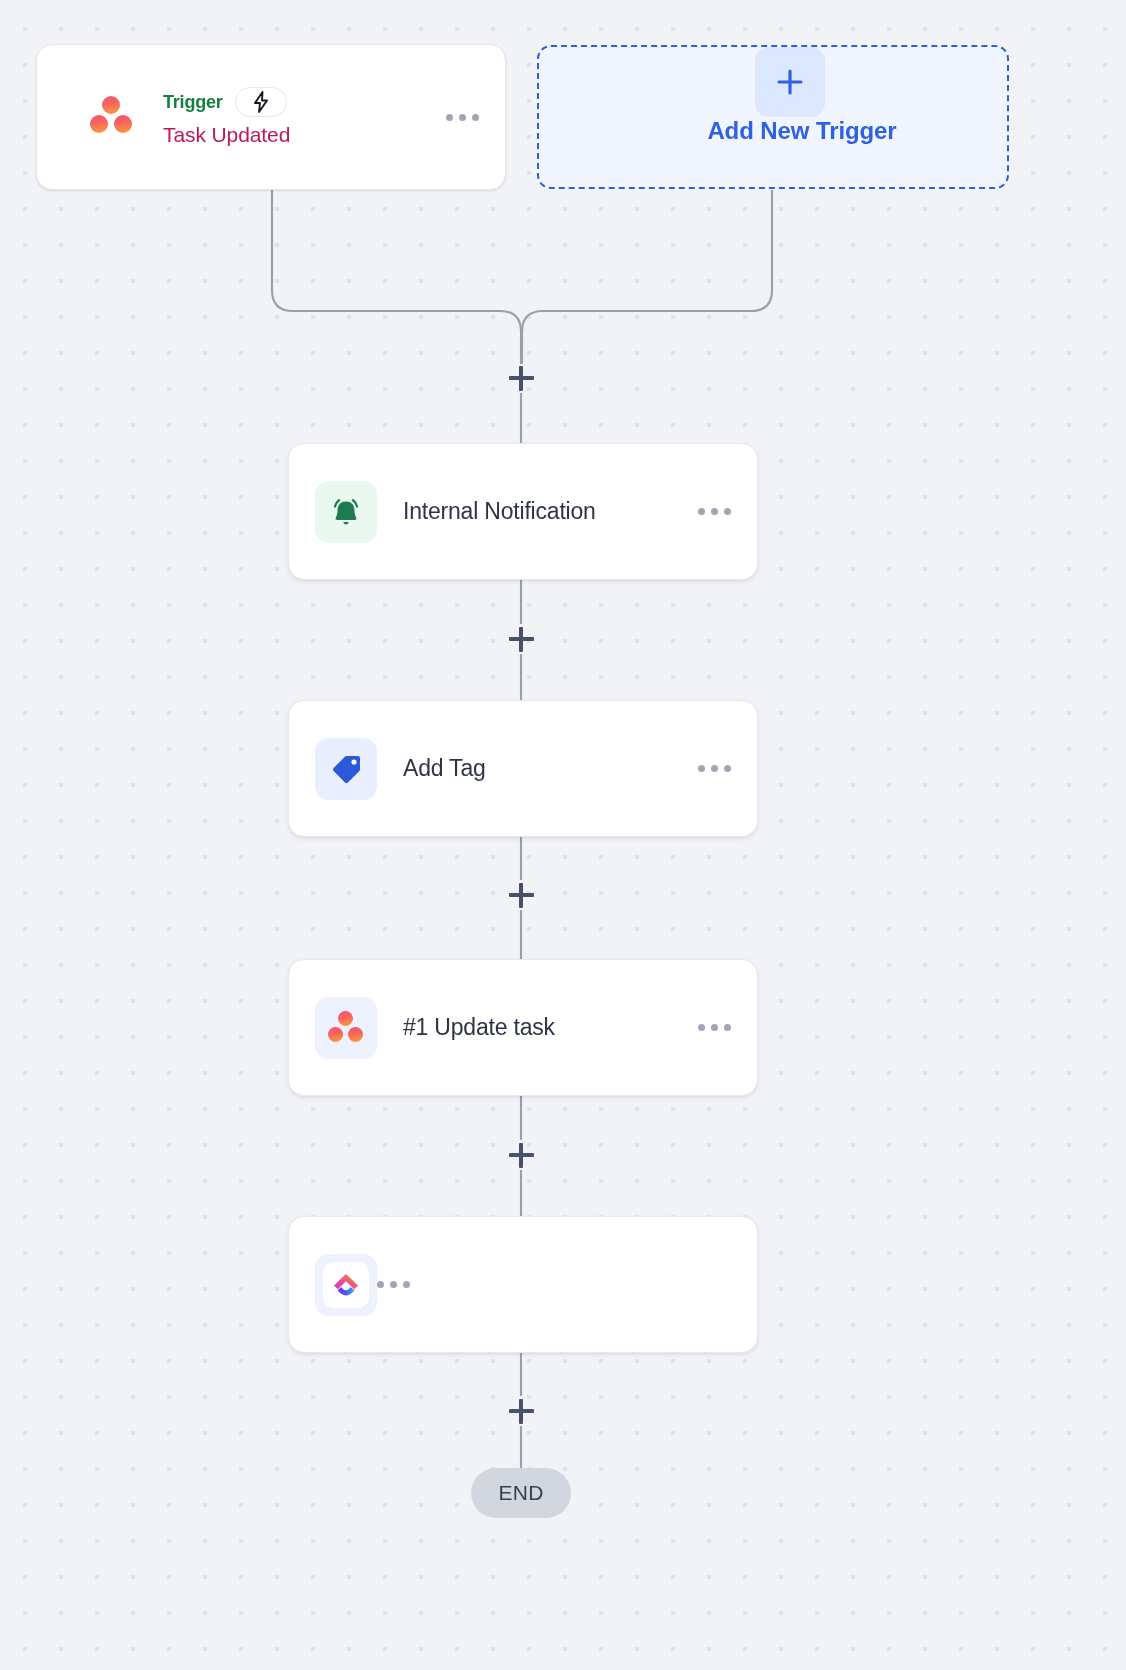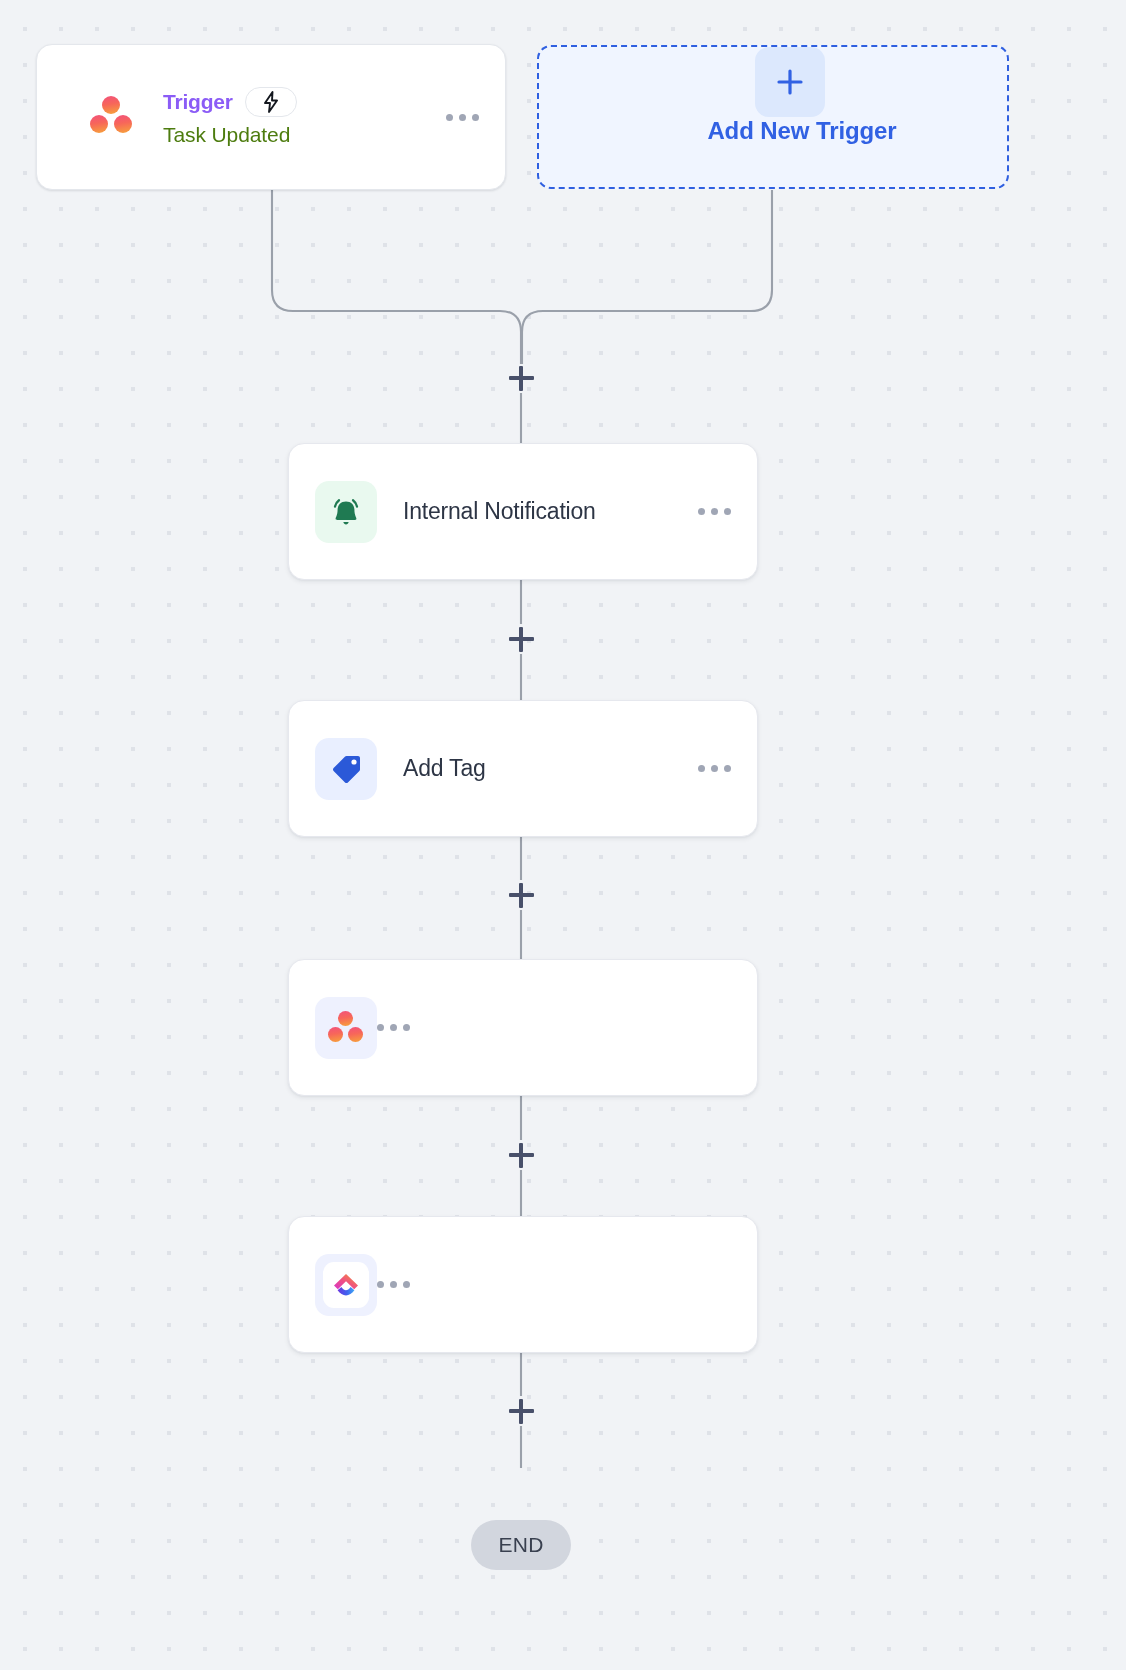--- a/index.html
+++ b/index.html
@@ -60,41 +60,41 @@
     flex: 1 1 auto;
   }
 
   .trigger-title-row {
     display: flex;
     align-items: center;
     gap: 12px;
   }
 
   .trigger-title {
-    font-size: 21px;
+    font-size: 18px;
     font-weight: 700;
-    color: #8b5cf6;
+    color: #15803d;
     letter-spacing: -0.2px;
   }
 
   .bolt-pill {
     width: 52px;
     height: 30px;
     border: 1px solid #e4e7ec;
     border-radius: 15px;
     background: #ffffff;
     display: flex;
     align-items: center;
     justify-content: center;
   }
 
   .trigger-sub {
     margin-top: 6px;
     font-size: 21px;
-    color: #4d7c0f;
+    color: #be185d;
     letter-spacing: -0.1px;
   }
 
   .dots-menu {
     display: flex;
     gap: 6px;
     align-items: center;
     cursor: pointer;
   }
   .dots-menu i {
@@ -198,21 +198,21 @@
     border-radius: 1px;
   }
   .plus-node::before { width: 25px; height: 3.4px; }
   .plus-node::after  { width: 3.4px; height: 25px; }
 
   
   .end-badge {
     position: absolute;
     left: 50%;
     transform: translateX(-50%);
-    top: 1520px;
+    top: 1468px;
     width: 100px;
     height: 50px;
     border-radius: 25px;
     background: #d2d6de;
     display: flex;
     align-items: center;
     justify-content: center;
     font-size: 21px;
     color: #39404f;
     letter-spacing: 0.3px;
@@ -319,20 +319,21 @@
   </div>
 
   <div class="step-card" style="top:959px">
     <span class="step-icon-tile tile-lav">
       <span class="asana-dots" style="width:36px;height:34px;display:block;">
         <span style="width:15px;height:15px;left:10px;top:0px;"></span>
         <span style="width:15px;height:15px;left:0px;top:16px;"></span>
         <span style="width:15px;height:15px;left:20px;top:16px;"></span>
       </span>
     </span>
+    <span class="step-label">#1 Update task</span>
     <span class="dots-menu">
       <i></i>
         <i></i>
         <i></i>
     </span>
   </div>
 
   <div class="step-card" style="top:1216px">
     <span class="step-icon-tile tile-lav">
       <span style="width:46px;height:46px;border-radius:11px;background:#ffffff;display:flex;align-items:center;justify-content:center;">

